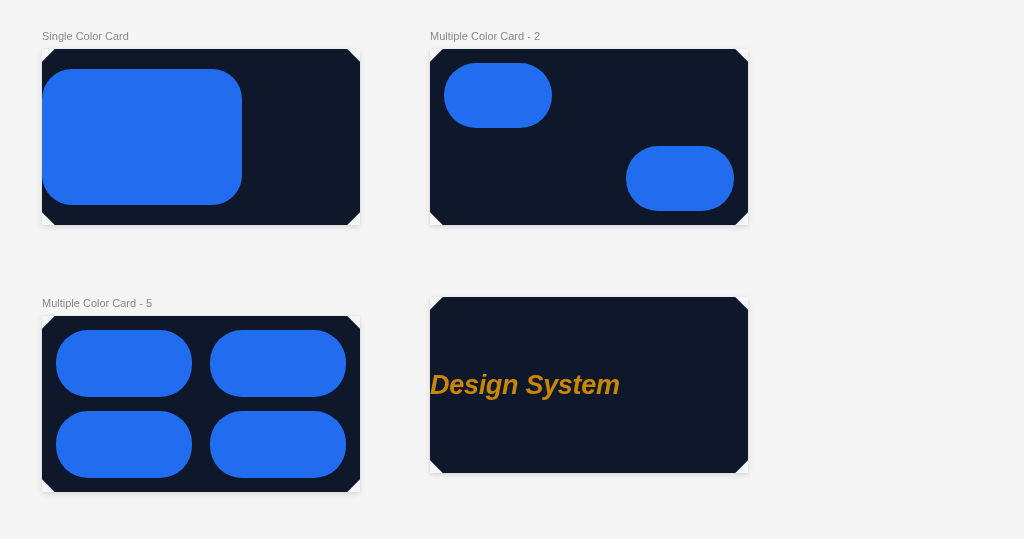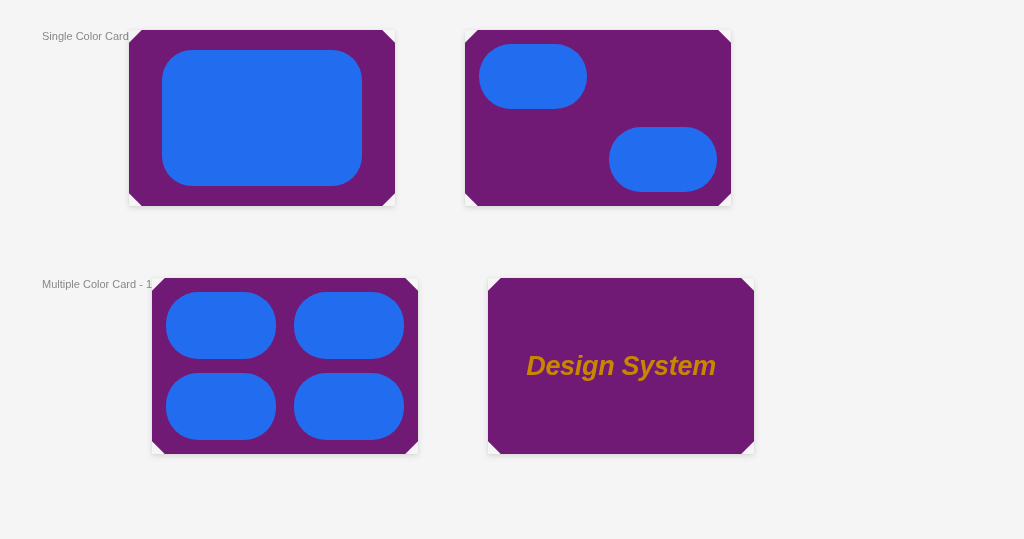--- a/index.html
+++ b/index.html
@@ -14,38 +14,37 @@
       width: 1024px;
       height: 539px;
     }
     .grid {
       display: flex;
       flex-wrap: wrap;
       gap: 72px 70px;
     }
     .item {
       display: flex;
-      flex-direction: row;
+      flex-direction: column;
     }
     .label {
       font-size: 11px;
       color: #888;
       margin-bottom: 7px;
       font-weight: 400;
     }
     .card {
-      width: 266px;
+      width: 318px;
       height: 176px;
-      background: #701a75;
+      background: #0f172a;
       box-shadow: 0 2px 6px rgba(0,0,0,0.12), 0 0 1px rgba(0,0,0,0.1);
       position: relative;
       overflow: hidden;
       display: flex;
       align-items: center;
-      justify-content: center;
     }
     .card::before,
     .card::after,
     .card .corner-bl,
     .card .corner-br {
       content: "";
       position: absolute;
       width: 18px;
       height: 18px;
       background: #f5f5f5;
@@ -113,32 +112,33 @@
   <div class="item">
     <div class="label">Single Color Card</div>
     <div class="card">
       <span class="corner-bl"></span>
         <span class="corner-br"></span>
       <div class="swatch-single"></div>
     </div>
   </div>
 
   <div class="item">
+    <div class="label">Multiple Color Card - 2</div>
     <div class="card">
       <span class="corner-bl"></span>
         <span class="corner-br"></span>
       <div class="swatch-2-wrap">
         <div class="pill tl"></div>
         <div class="pill br"></div>
       </div>
     </div>
   </div>
 
   <div class="item">
-    <div class="label">Multiple Color Card - 1</div>
+    <div class="label">Multiple Color Card - 5</div>
     <div class="card">
       <span class="corner-bl"></span>
         <span class="corner-br"></span>
       <div class="swatch-4-wrap">
         <div class="tile"></div>
         <div class="tile"></div>
         <div class="tile"></div>
         <div class="tile"></div>
       </div>
     </div>

